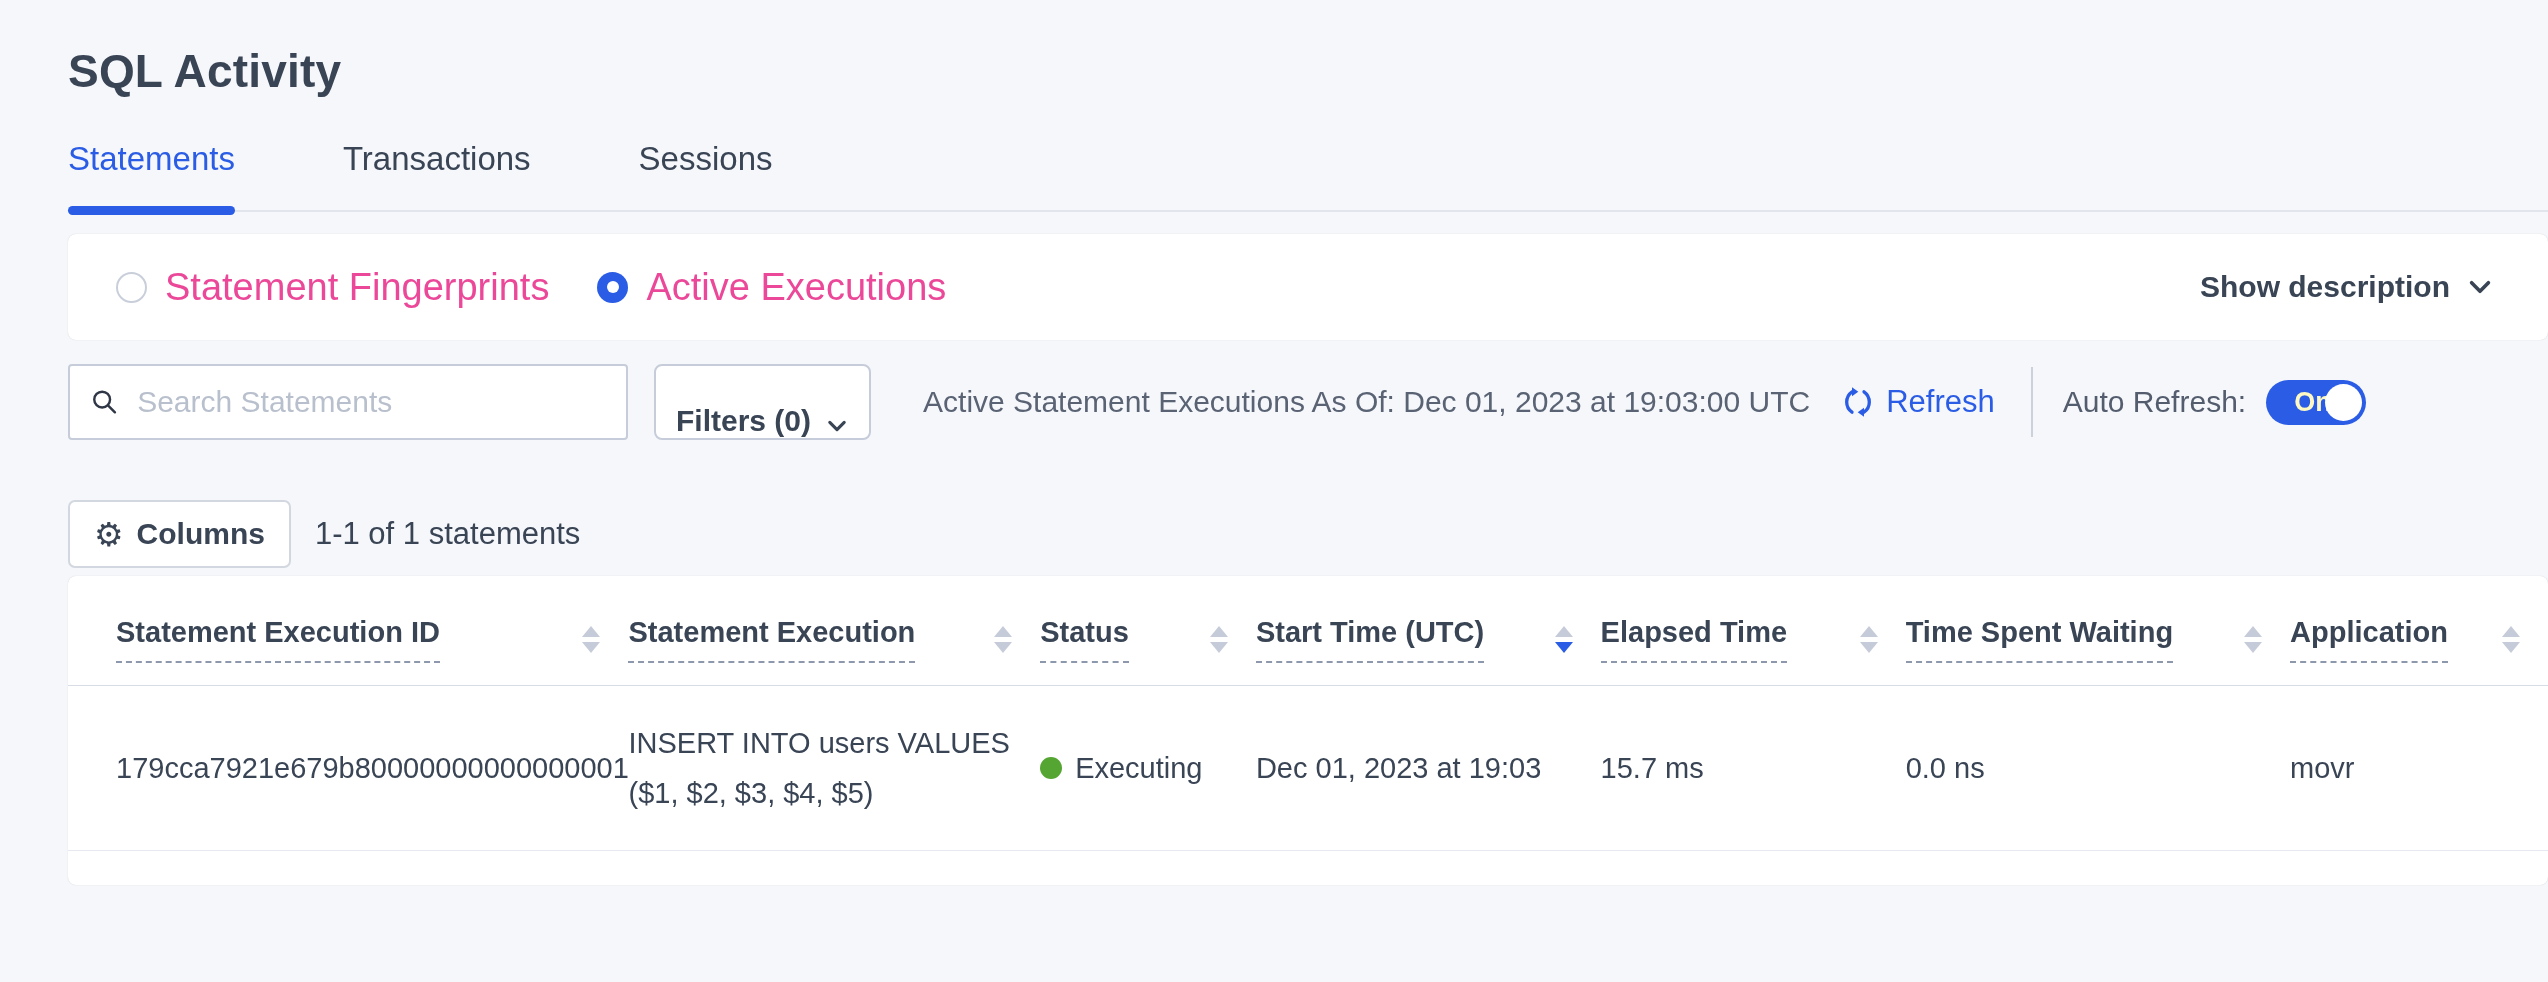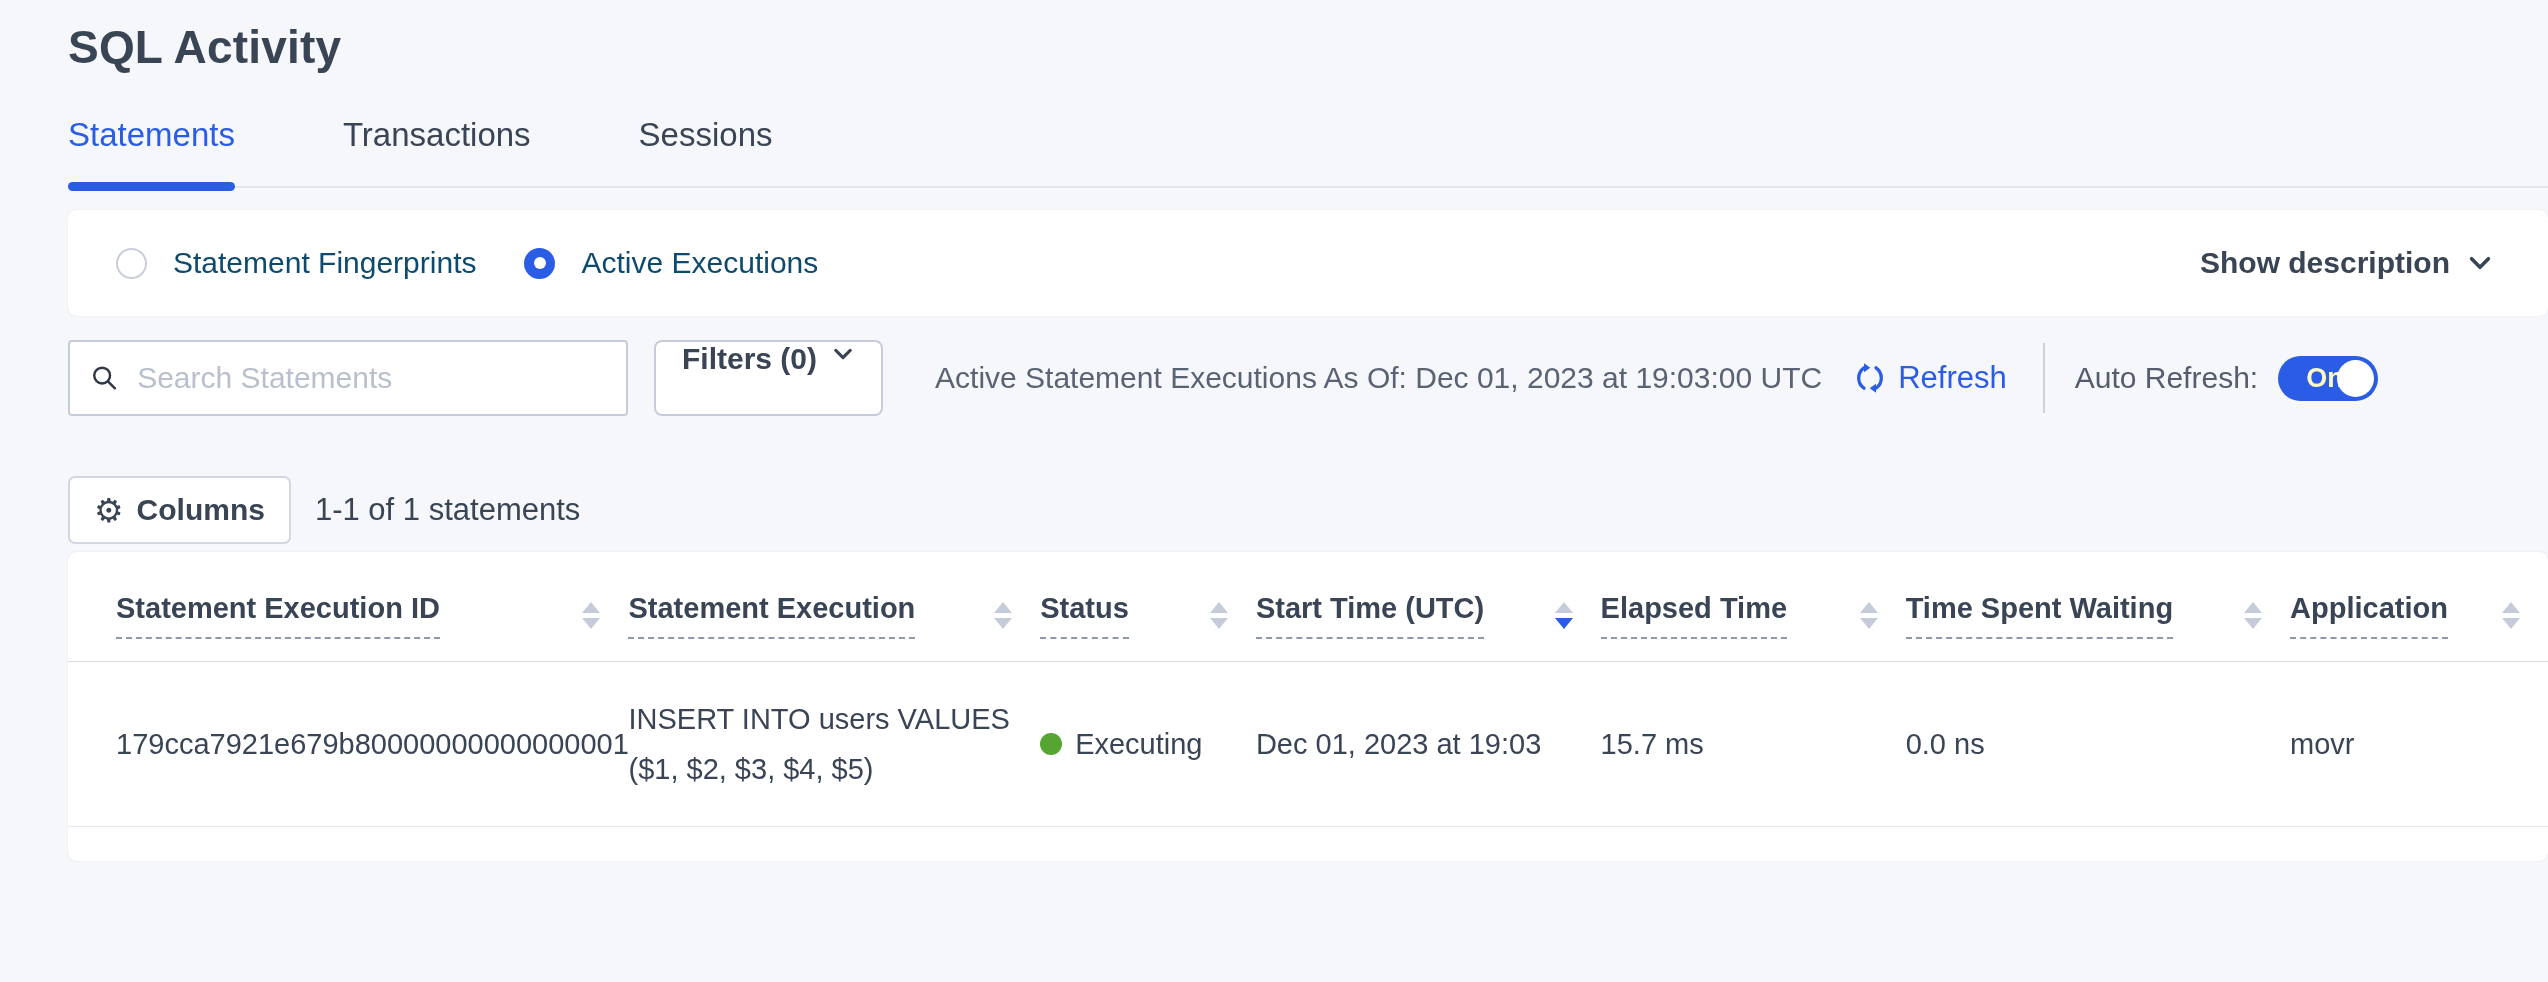--- a/index.html
+++ b/index.html
@@ -8,21 +8,21 @@
     width:2548px; height:982px;
     background:#f5f7fa;
     font-family:"Liberation Sans", sans-serif;
     color:#394455;
     overflow:hidden;
   }
   .page { padding-left:68px; width:2548px; }
 
   
   .page-title {
-    margin:0; padding-top:20px;
+    margin:0; padding-top:44px;
     font-size:46px; font-weight:700; color:#394455;
     letter-spacing:0.2px;
   }
 
   
   .tabbar {
     margin-top:42px;
     display:flex; align-items:flex-end;
     border-bottom:2px solid #e2e5ec;
   }
@@ -53,21 +53,21 @@
     border:2px solid #c9cfda; background:#fff; flex:0 0 auto;
   }
   .radio-circle.selected {
     border:none; background:#2a5ce5; position:relative;
   }
   .radio-circle.selected::after {
     content:""; position:absolute; left:50%; top:50%;
     width:12px; height:12px; border-radius:50%;
     background:#fff; transform:translate(-50%,-50%);
   }
-  .radio-label { margin-left:26px; font-size:30px; color:#0c4a6e; }
+  .radio-label { margin-left:18px; font-size:38px; color:#ec4899; }
   .show-description {
     display:flex; align-items:center; gap:16px;
     font-size:30px; font-weight:600; color:#394455; cursor:pointer;
   }
 
   
   .controls-row { margin-top:24px; height:76px; display:flex; align-items:center; }
   .search-box {
     width:560px; height:76px;
     background:#fff; border:2px solid #c6ccd9; border-radius:4px;
@@ -75,21 +75,21 @@
   }
   .search-box input {
     border:none; outline:none; background:transparent;
     font-family:"Liberation Sans",sans-serif;
     font-size:30px; color:#394455; width:100%;
   }
   .search-box input::placeholder { color:#b9c0cd; }
   .filters-btn {
     margin-left:26px; height:76px;
     background:#fff; border:2px solid #c6ccd9; border-radius:8px;
-    display:flex; align-items:flex-start; gap:14px; padding:0 26px;
+    display:flex; align-items:flex-end; gap:14px; padding:0 20px;
     font-size:30px; font-weight:700; color:#394455; cursor:pointer;
     font-family:"Liberation Sans",sans-serif;
   }
   .asof-text { margin-left:52px; font-size:30px; color:#5a6374; white-space:nowrap; }
   .refresh-btn {
     margin-left:24px; display:flex; align-items:center; gap:10px;
     font-size:31px; color:#2a5ce5; cursor:pointer; white-space:nowrap;
     background:none; border:none; font-family:"Liberation Sans",sans-serif;
   }
   .v-divider { margin-left:30px; width:2px; height:70px; background:#ccd1dc; }

